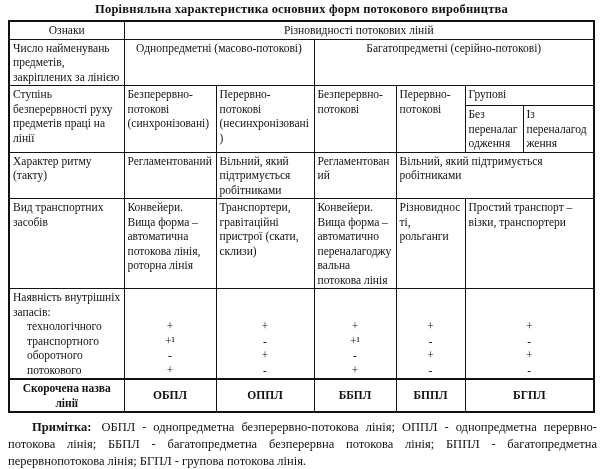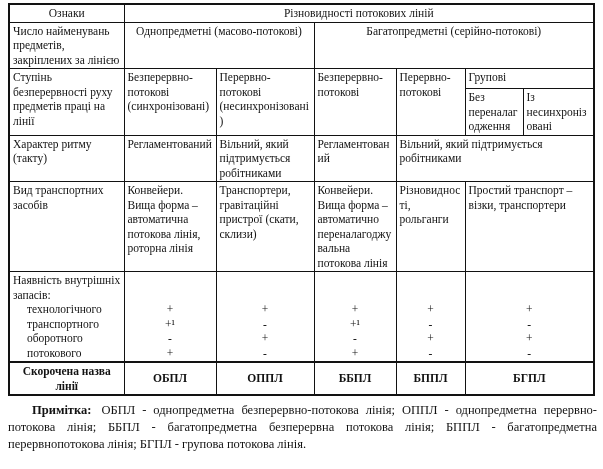--- a/index.html
+++ b/index.html
@@ -51,20 +51,21 @@
     margin:0 0 2px 0;font-size:12.5px;line-height:17px;
     text-indent:24px;text-align:justify;
   }
   .note-label{font-weight:bold;margin-right:10px;}
 </style>
 </head>
 <body>
 
 <div>
 
+  <div class="title">Порівняльна характеристика основних форм потокового виробництва</div>
 
   <table class="cmp">
     <colgroup>
       <col style="width:115px">
         <col style="width:92px">
         <col style="width:98px">
       <col style="width:82px">
         <col style="width:69px">
         <col style="width:58px">
         <col style="width:71px">
@@ -85,21 +86,21 @@
     <tr class="rC1">
       <td rowspan="2">Ступінь безперервності руху предметів праці на лінії</td>
       <td rowspan="2">Безперервно-потокові (синхронізовані)</td>
       <td rowspan="2">Перервно-потокові (несинхронізовані)</td>
       <td rowspan="2">Безперервно-потокові</td>
       <td rowspan="2">Перервно-потокові</td>
       <td colspan="2" class="groupHead">Групові</td>
     </tr>
     <tr class="rC2">
       <td>Без переналагодження</td>
-      <td>Із несинхронізовані</td>
+      <td>Із переналагодження</td>
     </tr>
 
     <tr class="rD">
       <td>Характер ритму (такту)</td>
       <td class="vm">Регламентований</td>
       <td>Вільний, який підтримується робітниками</td>
       <td>Регламентований</td>
       <td colspan="3">Вільний, який підтримується робітниками</td>
     </tr>
 

